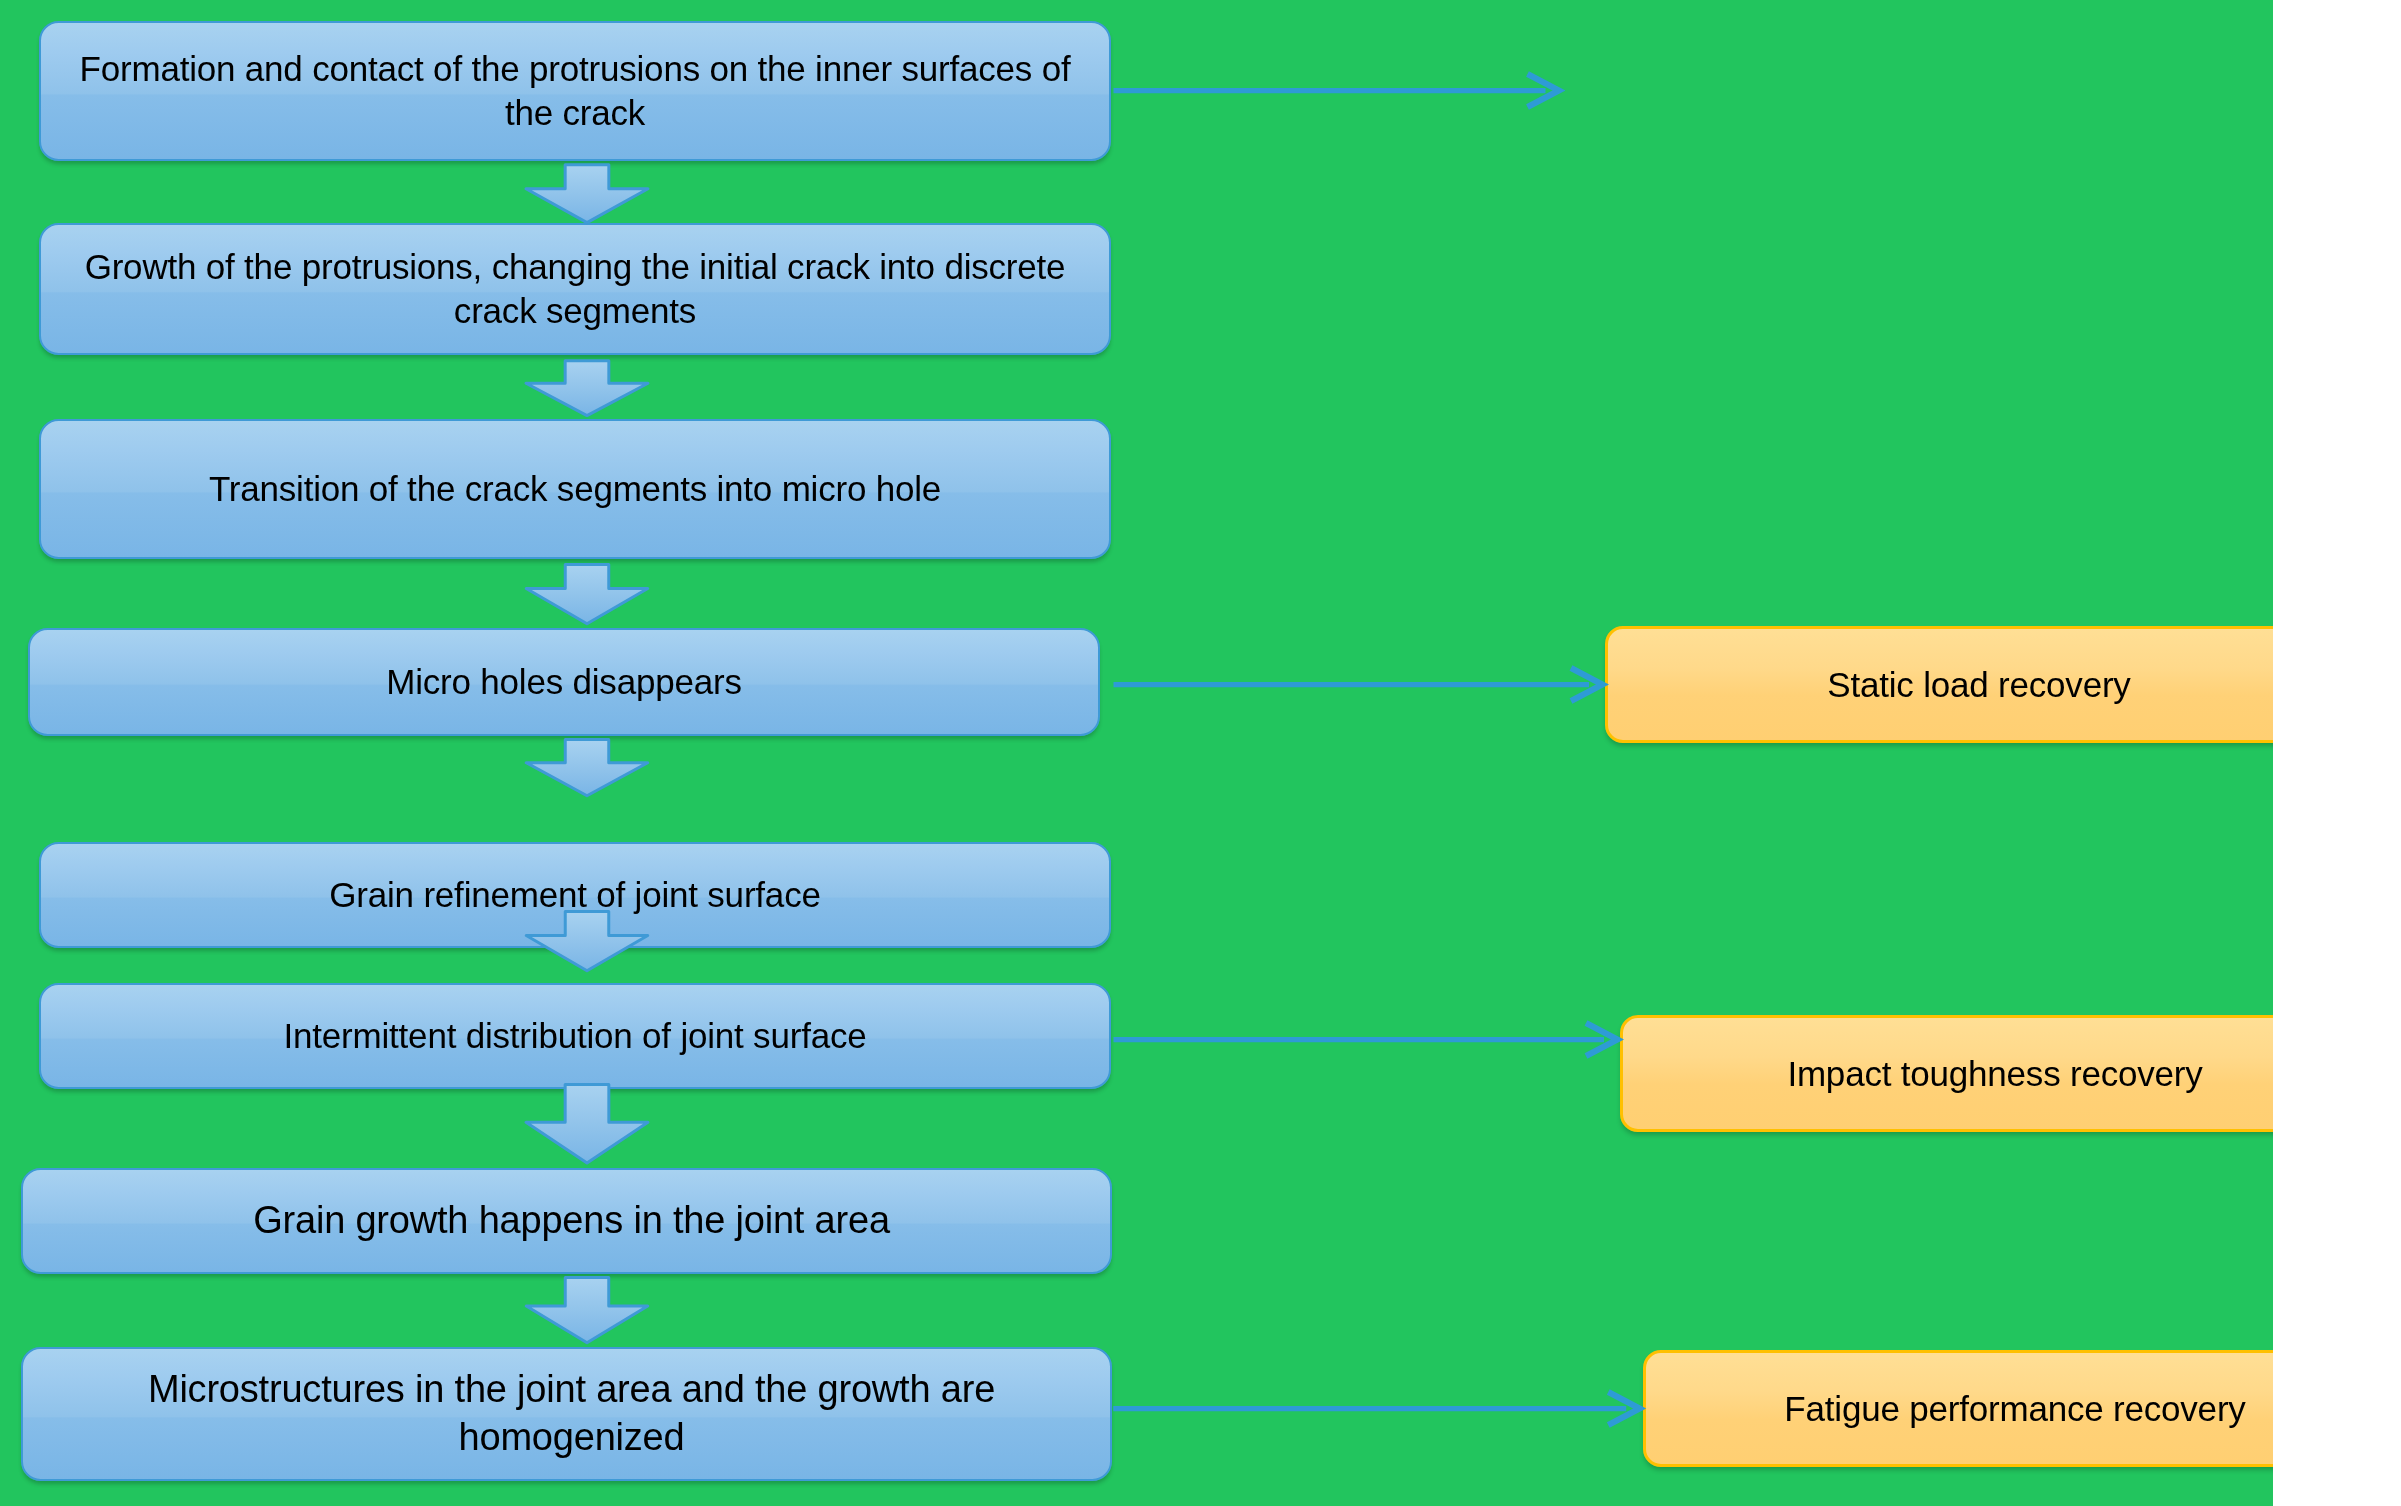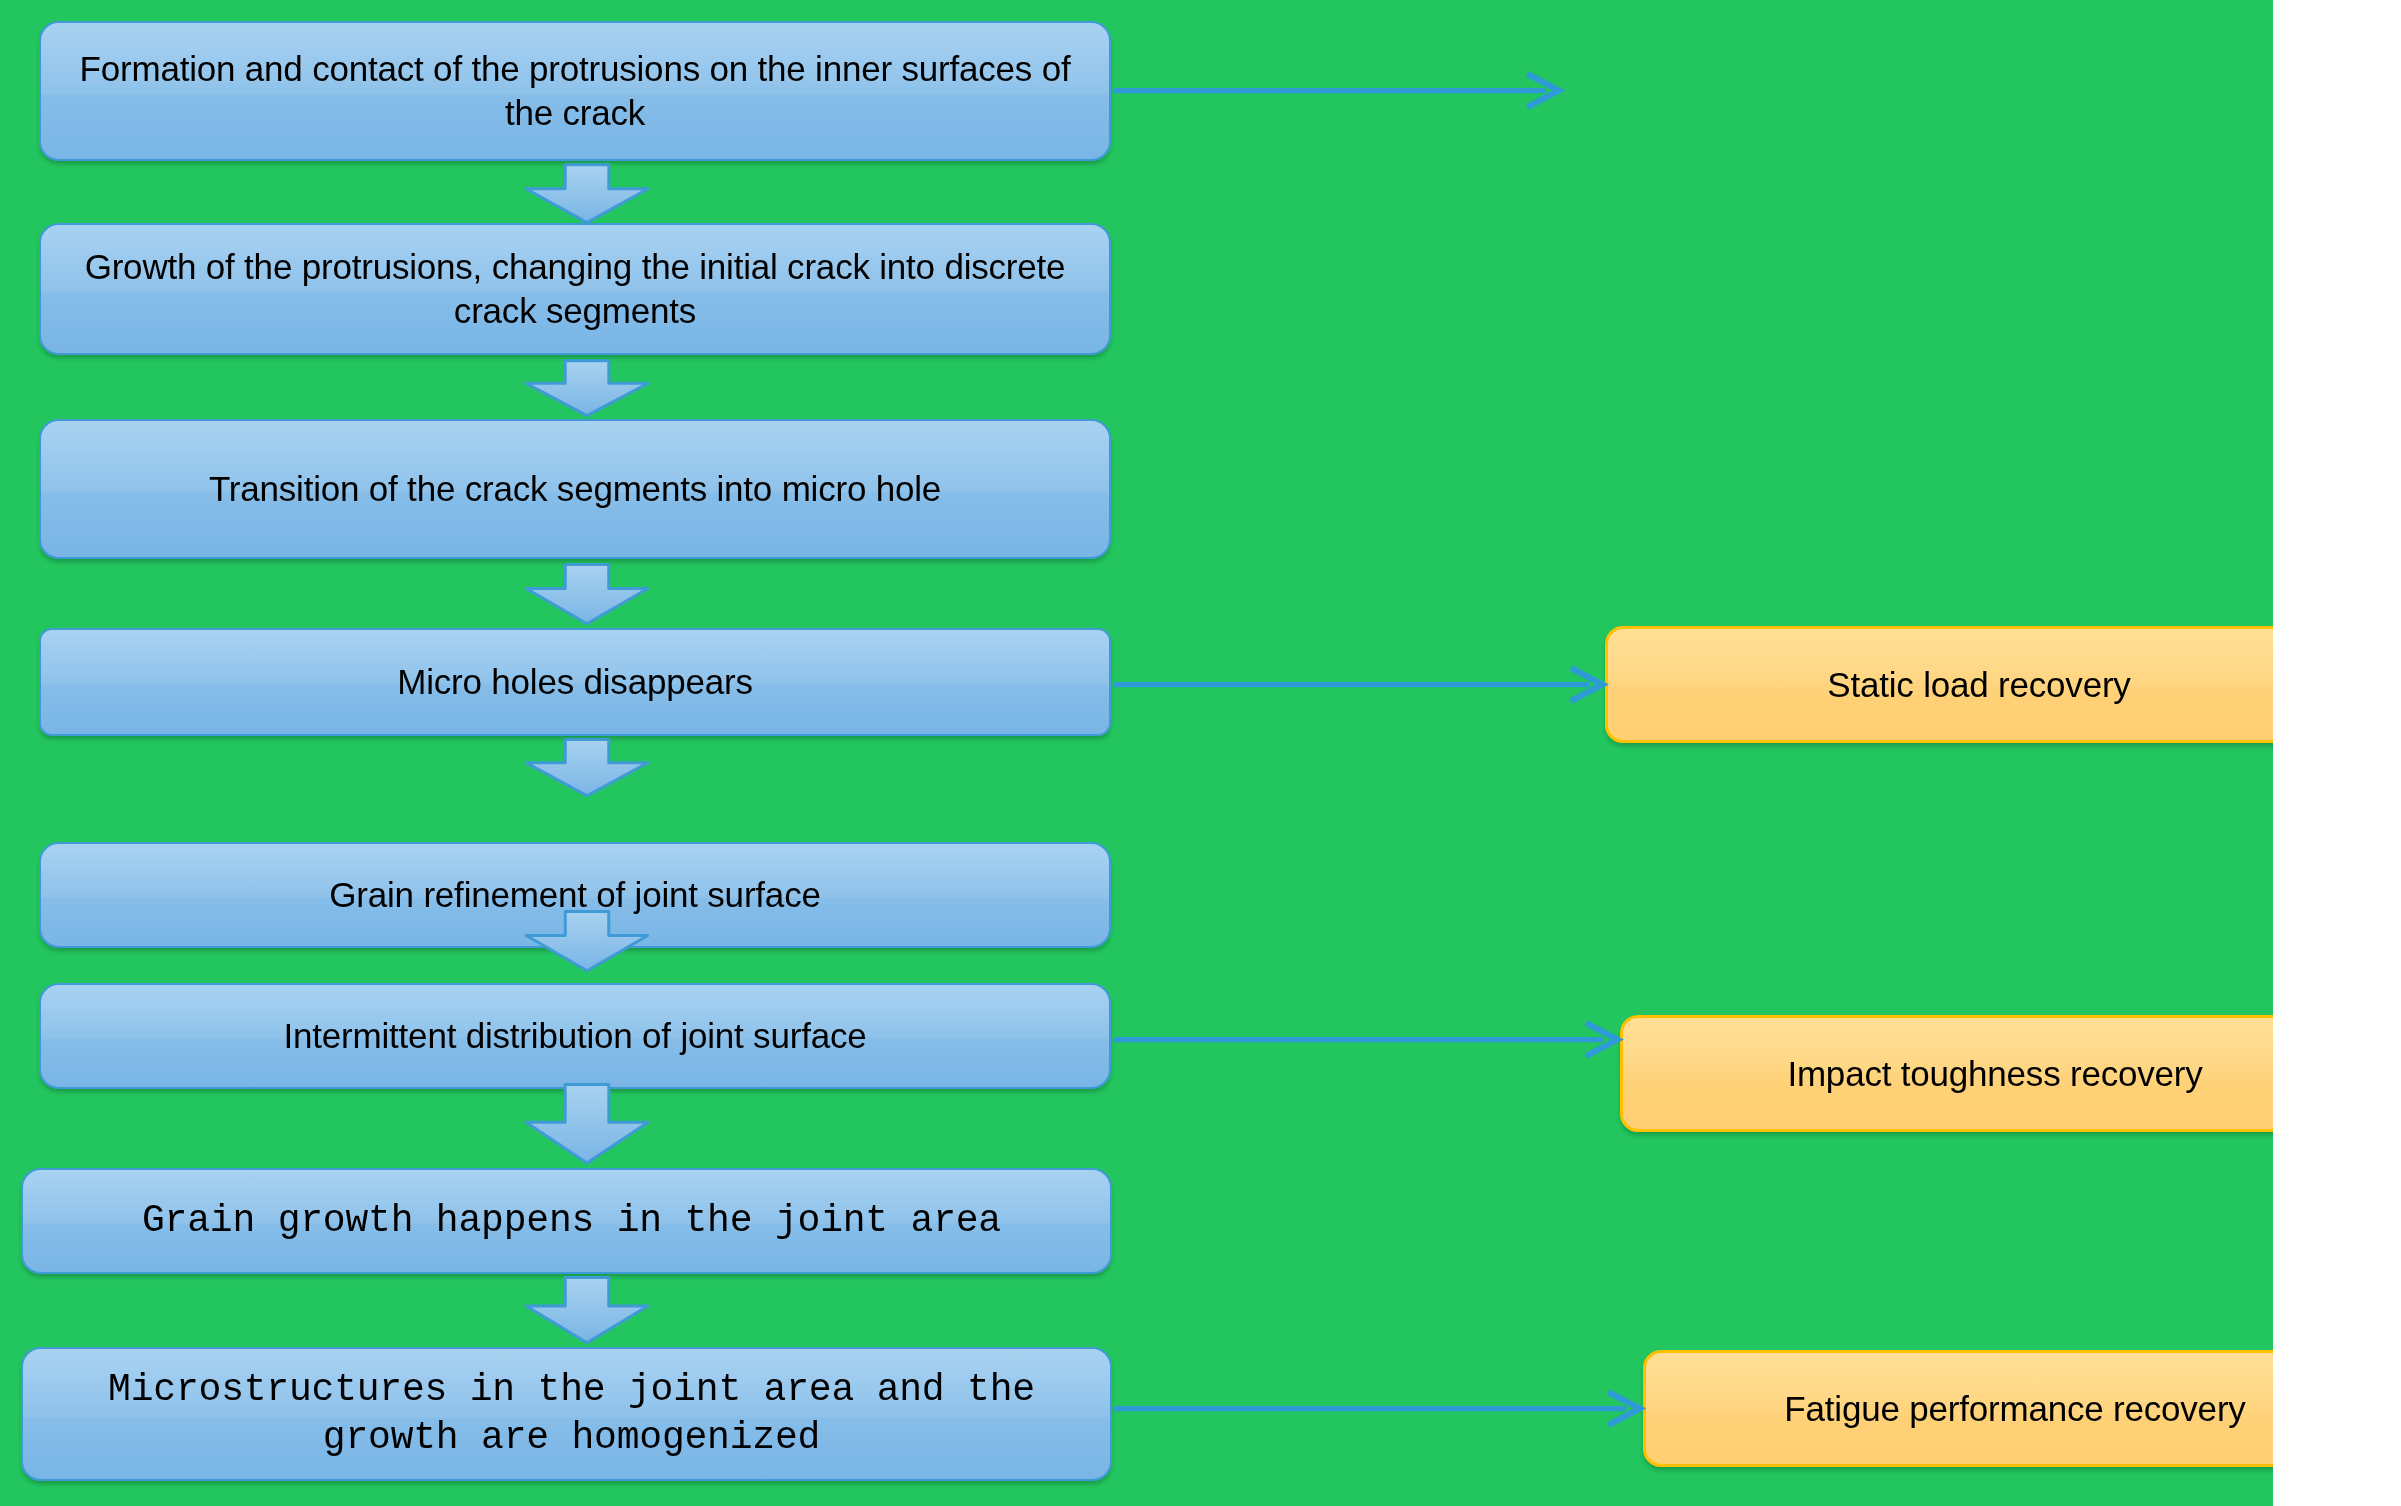--- a/index.html
+++ b/index.html
@@ -36,21 +36,21 @@
     align-items: center;
     justify-content: center;
     text-align: center;
     color: #000000;
     padding: 3px 26px;
     line-height: 1.26;
     font-size: 35px;
     letter-spacing: -0.2px;
   }
   .pbox.serif {
-    font-family: Liberation Mono, monospace;
+    font-family: Liberation Sans, sans-serif;
     font-size: 38px;
     padding-left: 36px;
   }
   .pbox .txt { display: block; width: 100%; }
 
   
   .ybox {
     position: absolute;
     box-sizing: border-box;
     border: 3.8px solid #ffc000;
@@ -90,21 +90,21 @@
   </div>
 
   <div class="pbox" style="left:39px; top:223px; width:1072px; height:132px;">
     <span class="txt">Growth of the protrusions, changing the initial crack into discrete crack segments</span>
   </div>
 
   <div class="pbox" style="left:39px; top:419px; width:1072px; height:140px;">
     <span class="txt">Transition of the crack segments into micro hole</span>
   </div>
 
-  <div class="pbox" style="left:39px; top:628px; width:1072px; height:108px;border-radius:13px;">
+  <div class="pbox" style="left:28px; top:628px; width:1072px; height:108px;">
     <span class="txt">Micro holes disappears</span>
   </div>
 
   <div class="pbox" style="left:39px; top:801px; width:1072px; height:106px;margin-top:41px;">
     <span class="txt">Grain refinement of joint surface</span>
   </div>
 
   <div class="pbox" style="left:39px; top:983px; width:1072px; height:106px;">
     <span class="txt">Intermittent distribution of joint surface</span>
   </div>

